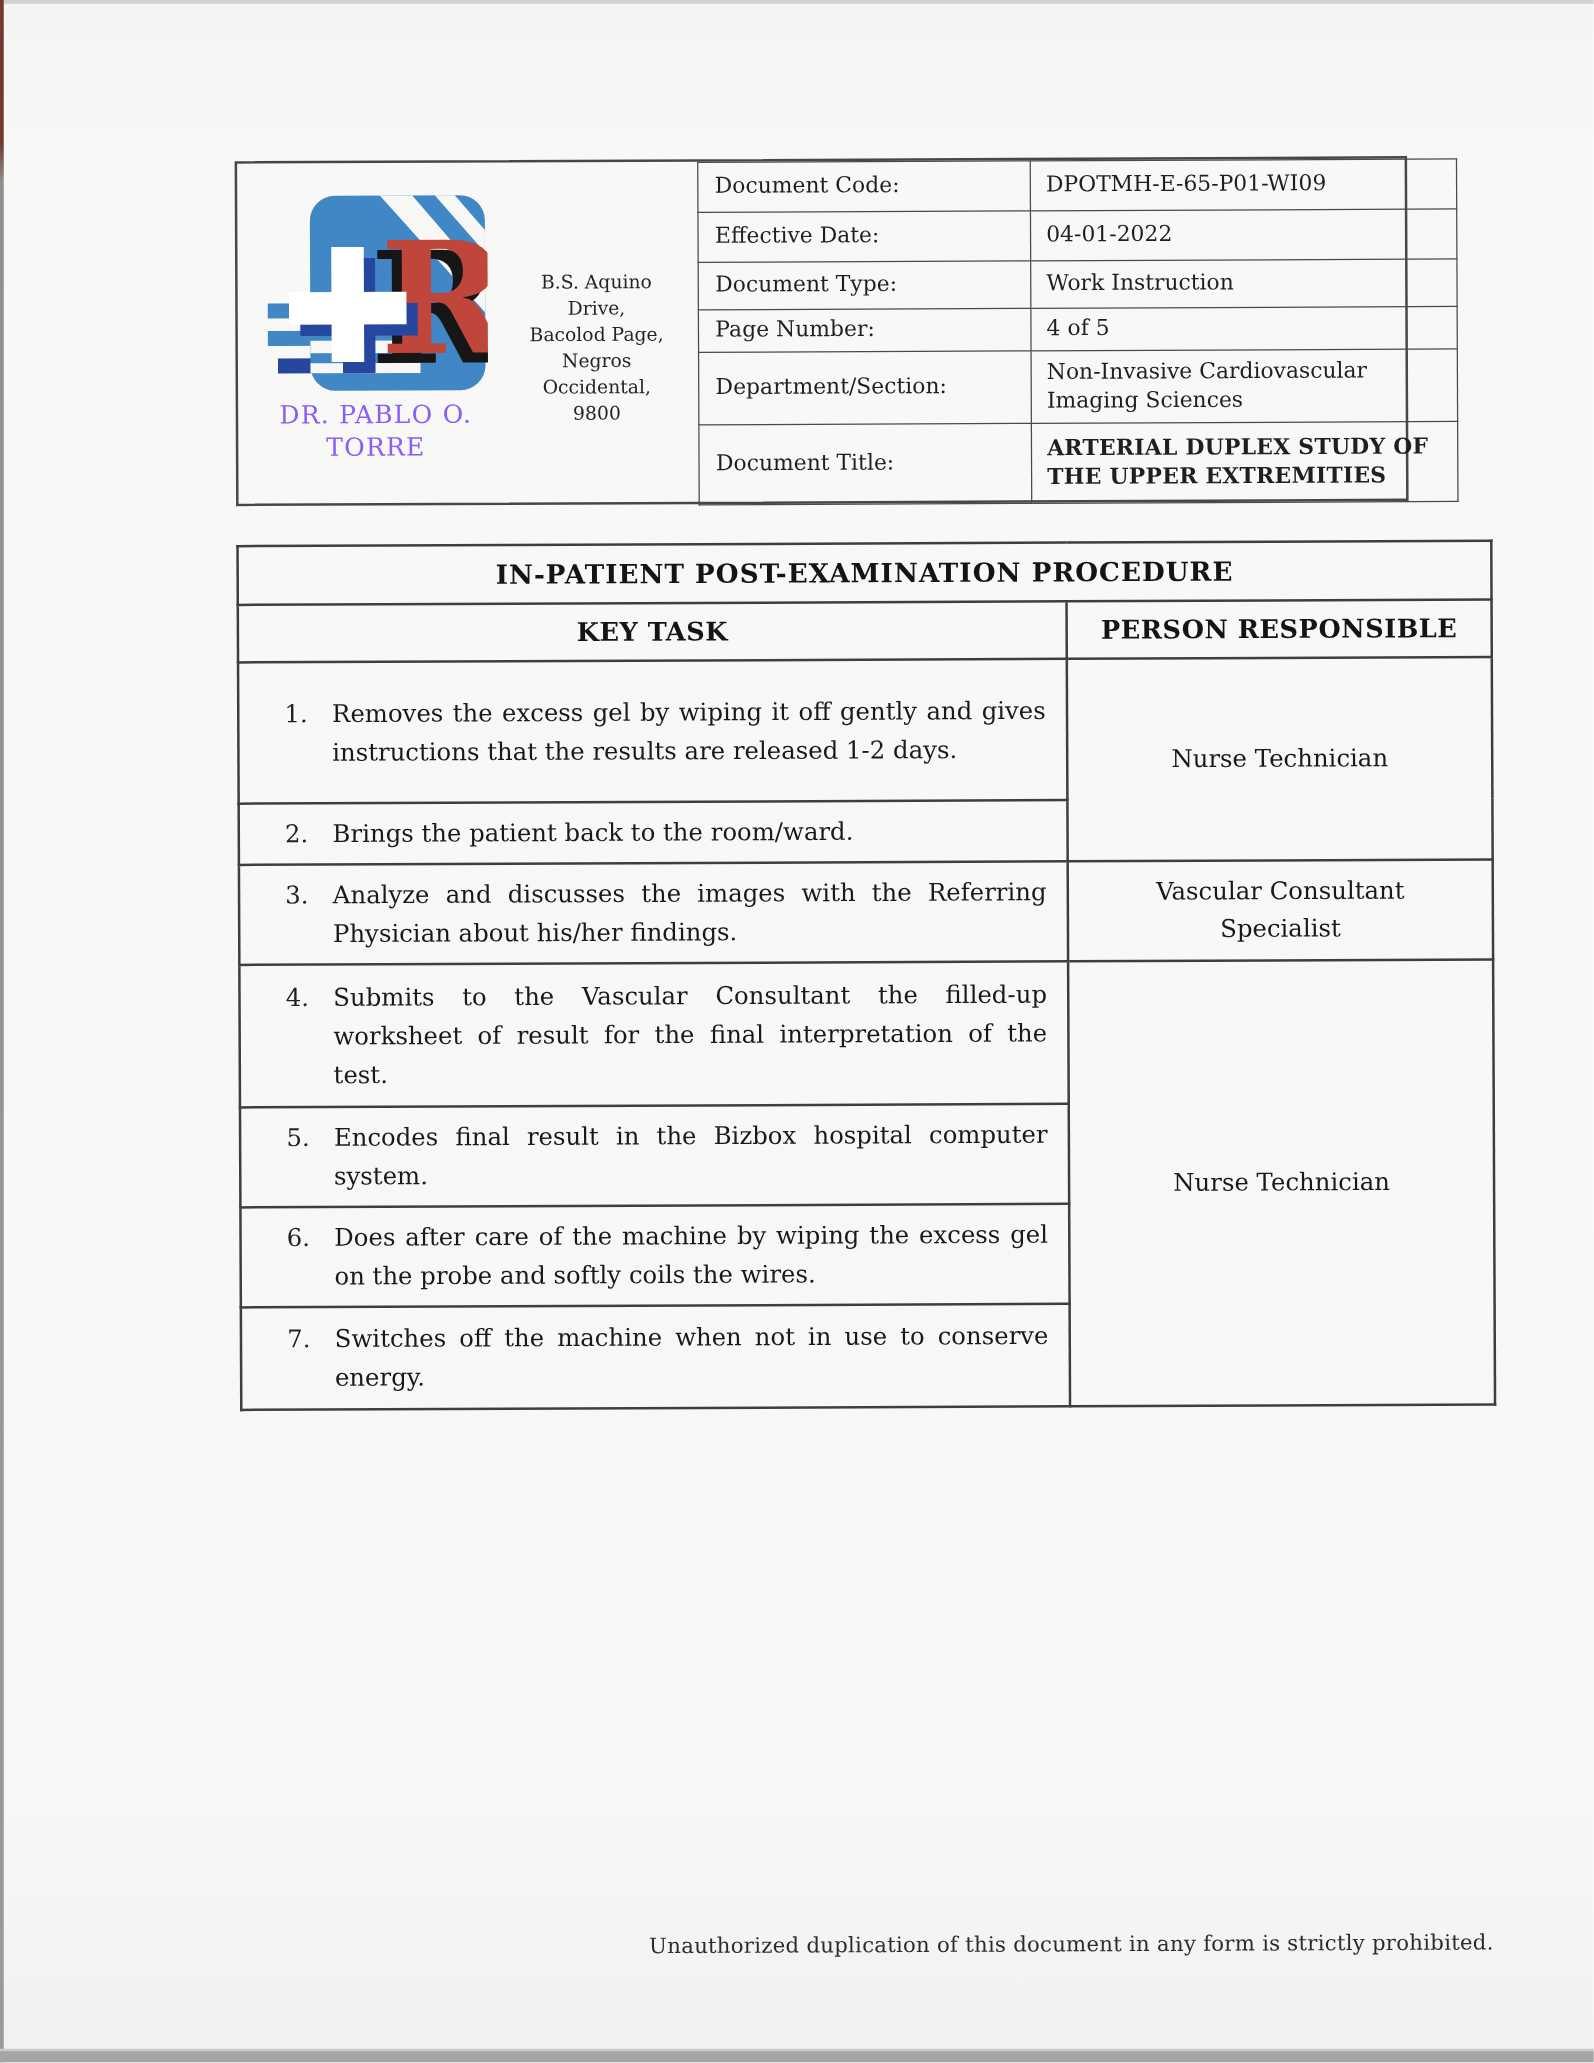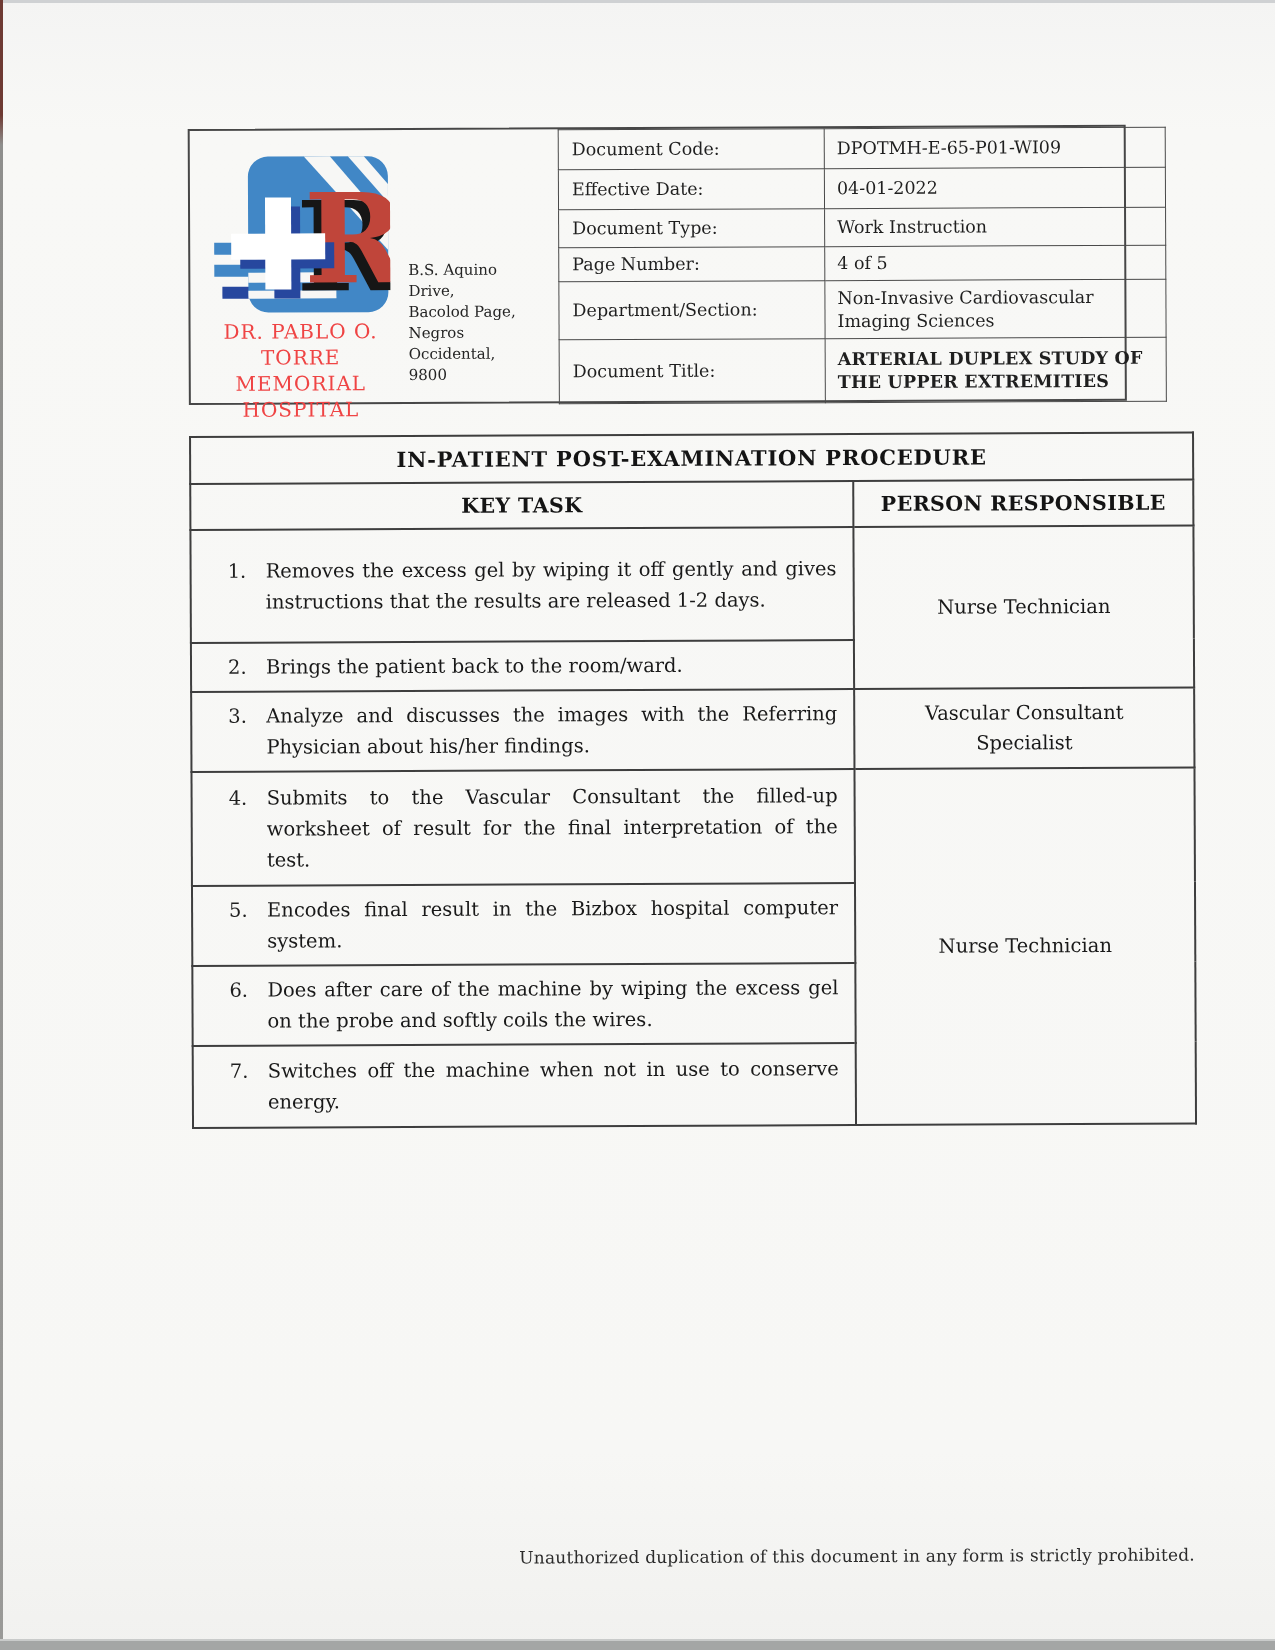--- a/index.html
+++ b/index.html
@@ -16,23 +16,23 @@
     box-shadow:0 -2px 0 #c9cbca;}
   .content{position:absolute;left:0;top:0;width:1275px;height:1650px;transform:rotate(-0.25deg);transform-origin:50% 40%;}
 
   
   .header-box{
     position:absolute;left:190px;top:127px;width:938px;height:276px;
     border:2px solid #474747;display:flex;box-sizing:border-box;background:transparent;
   }
   .logo-cell{width:368px;position:relative;flex:none;}
   .hosp-name{position:absolute;left:5px;top:188px;width:210px;text-align:center;
-    font-size:20px;line-height:26px;letter-spacing:1px;color:#ef4444;}
-  .address{position:absolute;left:218px;top:86px;width:138px;text-align:left;
-    font-size:15px;line-height:21px;color:#242424;margin-top:44px;}
+    font-size:20px;line-height:26px;letter-spacing:1px;color:#8b5cf6;}
+  .address{position:absolute;left:218px;top:86px;width:138px;text-align:center;
+    font-size:15px;line-height:21px;color:#242424;}
   table.meta{border-collapse:collapse;table-layout:fixed;width:570px;flex:none;
     border-left:1.6px solid #4a4a4a;}
   table.meta td{border:1.6px solid #4a4a4a;vertical-align:middle;
     font-size:17.5px;line-height:23px;padding:2px 6px 2px 13px;}
   table.meta td.lbl{width:246px;}
   table.meta td.val{width:322px;padding-left:12px;}
   tr.mr0{height:40px;} tr.mr1{height:40px;} tr.mr2{height:38px;}
   tr.mr3{height:34px;} tr.mr4{height:58px;} tr.mr5{height:64px;}
   td.val.bold{font-weight:bold;letter-spacing:0.2px;}
 
@@ -85,21 +85,20 @@
         <text x="84" y="136" font-family="DejaVu Serif, serif" font-size="124" font-weight="bold" fill="#161616">R</text>
         <text x="92" y="128" font-family="DejaVu Serif, serif" font-size="124" font-weight="bold" fill="#c0453a">R</text>
 
         <rect x="62" y="52" width="26" height="92" fill="#27479e"></rect>
         <rect x="28" y="88" width="94" height="26" fill="#27479e"></rect>
         <rect x="53" y="43" width="26" height="92" fill="#ffffff"></rect>
         <rect x="19" y="79" width="94" height="26" fill="#ffffff"></rect>
       </svg>
       <div class="hosp-name">
         <div>DR. PABLO O. TORRE</div>
-        <div>MEMORIAL HOSPITAL</div>
       </div>
       <div class="address">
         <div>B.S. Aquino Drive,</div>
         <div>Bacolod Page,</div>
         <div>Negros Occidental,</div>
         <div>9800</div>
       </div>
     </div>
 
     <table class="meta">

